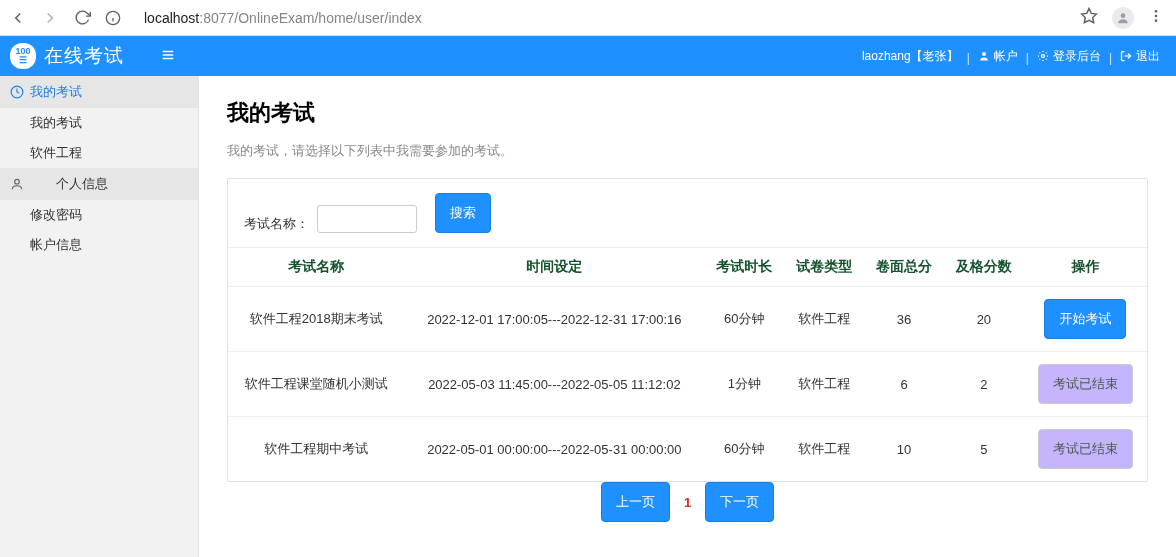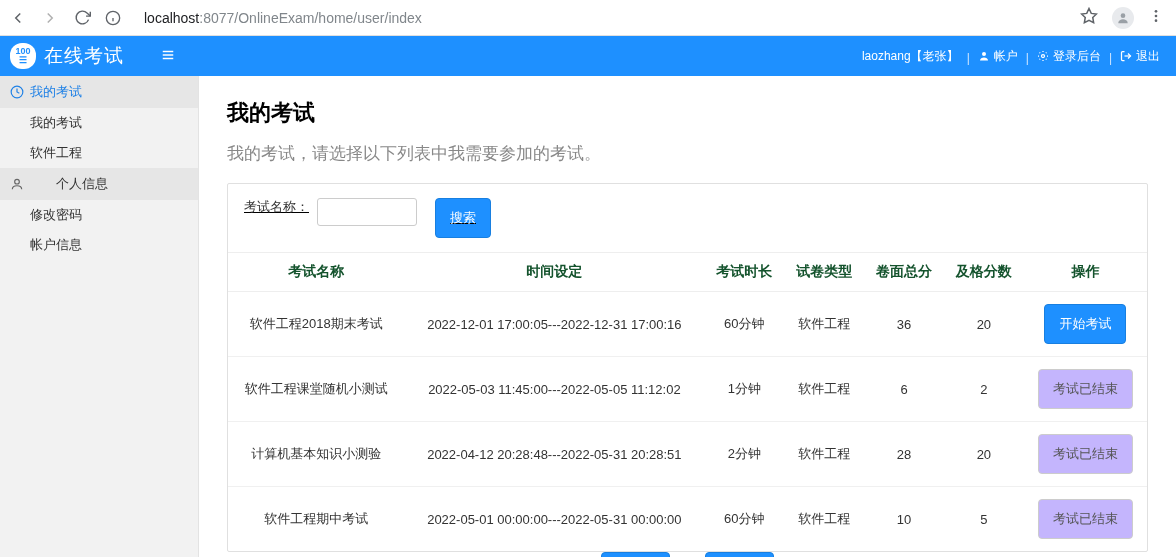--- a/index.html
+++ b/index.html
@@ -30,24 +30,24 @@
     .layout { display: flex; height: calc(100vh - 76px); min-height: 480px; }
     .sidebar { width: 199px; background: #f2f2f2; border-right: 1px solid #e3e3e3; }
     .nav-group { }
     .nav-header { display: flex; align-items: center; gap: 6px; padding: 7px 10px; color: #333; cursor: pointer; font-size: 13px; }
     .nav-header.active { background: #e6e6e6; color: #1e80e6; }
     .nav-item { padding: 6px 10px 6px 30px; color: #333; cursor: pointer; font-size: 13px; }
     .clock-icon, .user-icon { width: 14px; height: 14px; display: inline-flex; }
 
     .content { flex: 1; padding: 22px 28px; background: #fff; }
     .page-title { font-size: 22px; font-weight: 700; margin-bottom: 14px; }
-    .page-subtitle { font-size: 17px; color: #888; margin-bottom: 18px; }
+    .page-subtitle { font-size: 13px; color: #888; margin-bottom: 18px; }
 
     .panel { border: 1px solid #e0e0e0; border-radius: 2px; }
-    .panel-top { padding: 14px 16px; display: flex; align-items: flex-start; gap: 8px; border-bottom: 1px solid #eee; text-decoration: underline; }
+    .panel-top { padding: 14px 16px; display: flex; align-items: flex-end; gap: 8px; border-bottom: 1px solid #eee; }
     .panel-top label { color: #333; font-size: 13px; }
     .text-input { height: 28px; width: 100px; border: 1px solid #ccc; border-radius: 3px; padding: 0 6px; font-size: 13px; }
     .btn { display: inline-flex; align-items: center; justify-content: center; height: 40px; padding: 0 14px; border-radius: 4px; font-size: 13px; cursor: pointer; border: 1px solid transparent; }
     .btn-primary { background: #1e90ff; color: #fff; border-color: #187fe0; }
     .btn-default { background: #c4b5fd; color: #555; border: 1px solid #ccc; }
 
     table { width: 100%; border-collapse: collapse; }
     thead th { font-weight: 700; font-size: 14px; padding: 10px 8px; text-align: center; border-bottom: 1px solid #eee; color: #14532d; }
     tbody td { font-size: 13px; padding: 12px 8px; text-align: center; border-bottom: 1px solid #f0f0f0; color: #333; }
     tbody tr:last-child td { border-bottom: none; }
@@ -222,29 +222,20 @@
             <tr>
               <td>软件工程课堂随机小测试</td>
               <td>2022-05-03 11:45:00---2022-05-05 11:12:02</td>
               <td>1分钟</td>
               <td>软件工程</td>
               <td>6</td>
               <td>2</td>
               <td><button class="btn btn-default">考试已结束</button></td>
             </tr>
             <tr>
-              <td>计算机基本知识小测验</td>
-              <td>2022-04-12 20:28:48---2022-05-31 20:28:51</td>
-              <td>2分钟</td>
-              <td>软件工程</td>
-              <td>28</td>
-              <td>20</td>
-              <td><button class="btn btn-default">考试已结束</button></td>
-            </tr>
-            <tr>
               <td>软件工程期中考试</td>
               <td>2022-05-01 00:00:00---2022-05-31 00:00:00</td>
               <td>60分钟</td>
               <td>软件工程</td>
               <td>10</td>
               <td>5</td>
               <td><button class="btn btn-default">考试已结束</button></td>
             </tr>
           </tbody>
       </table>

